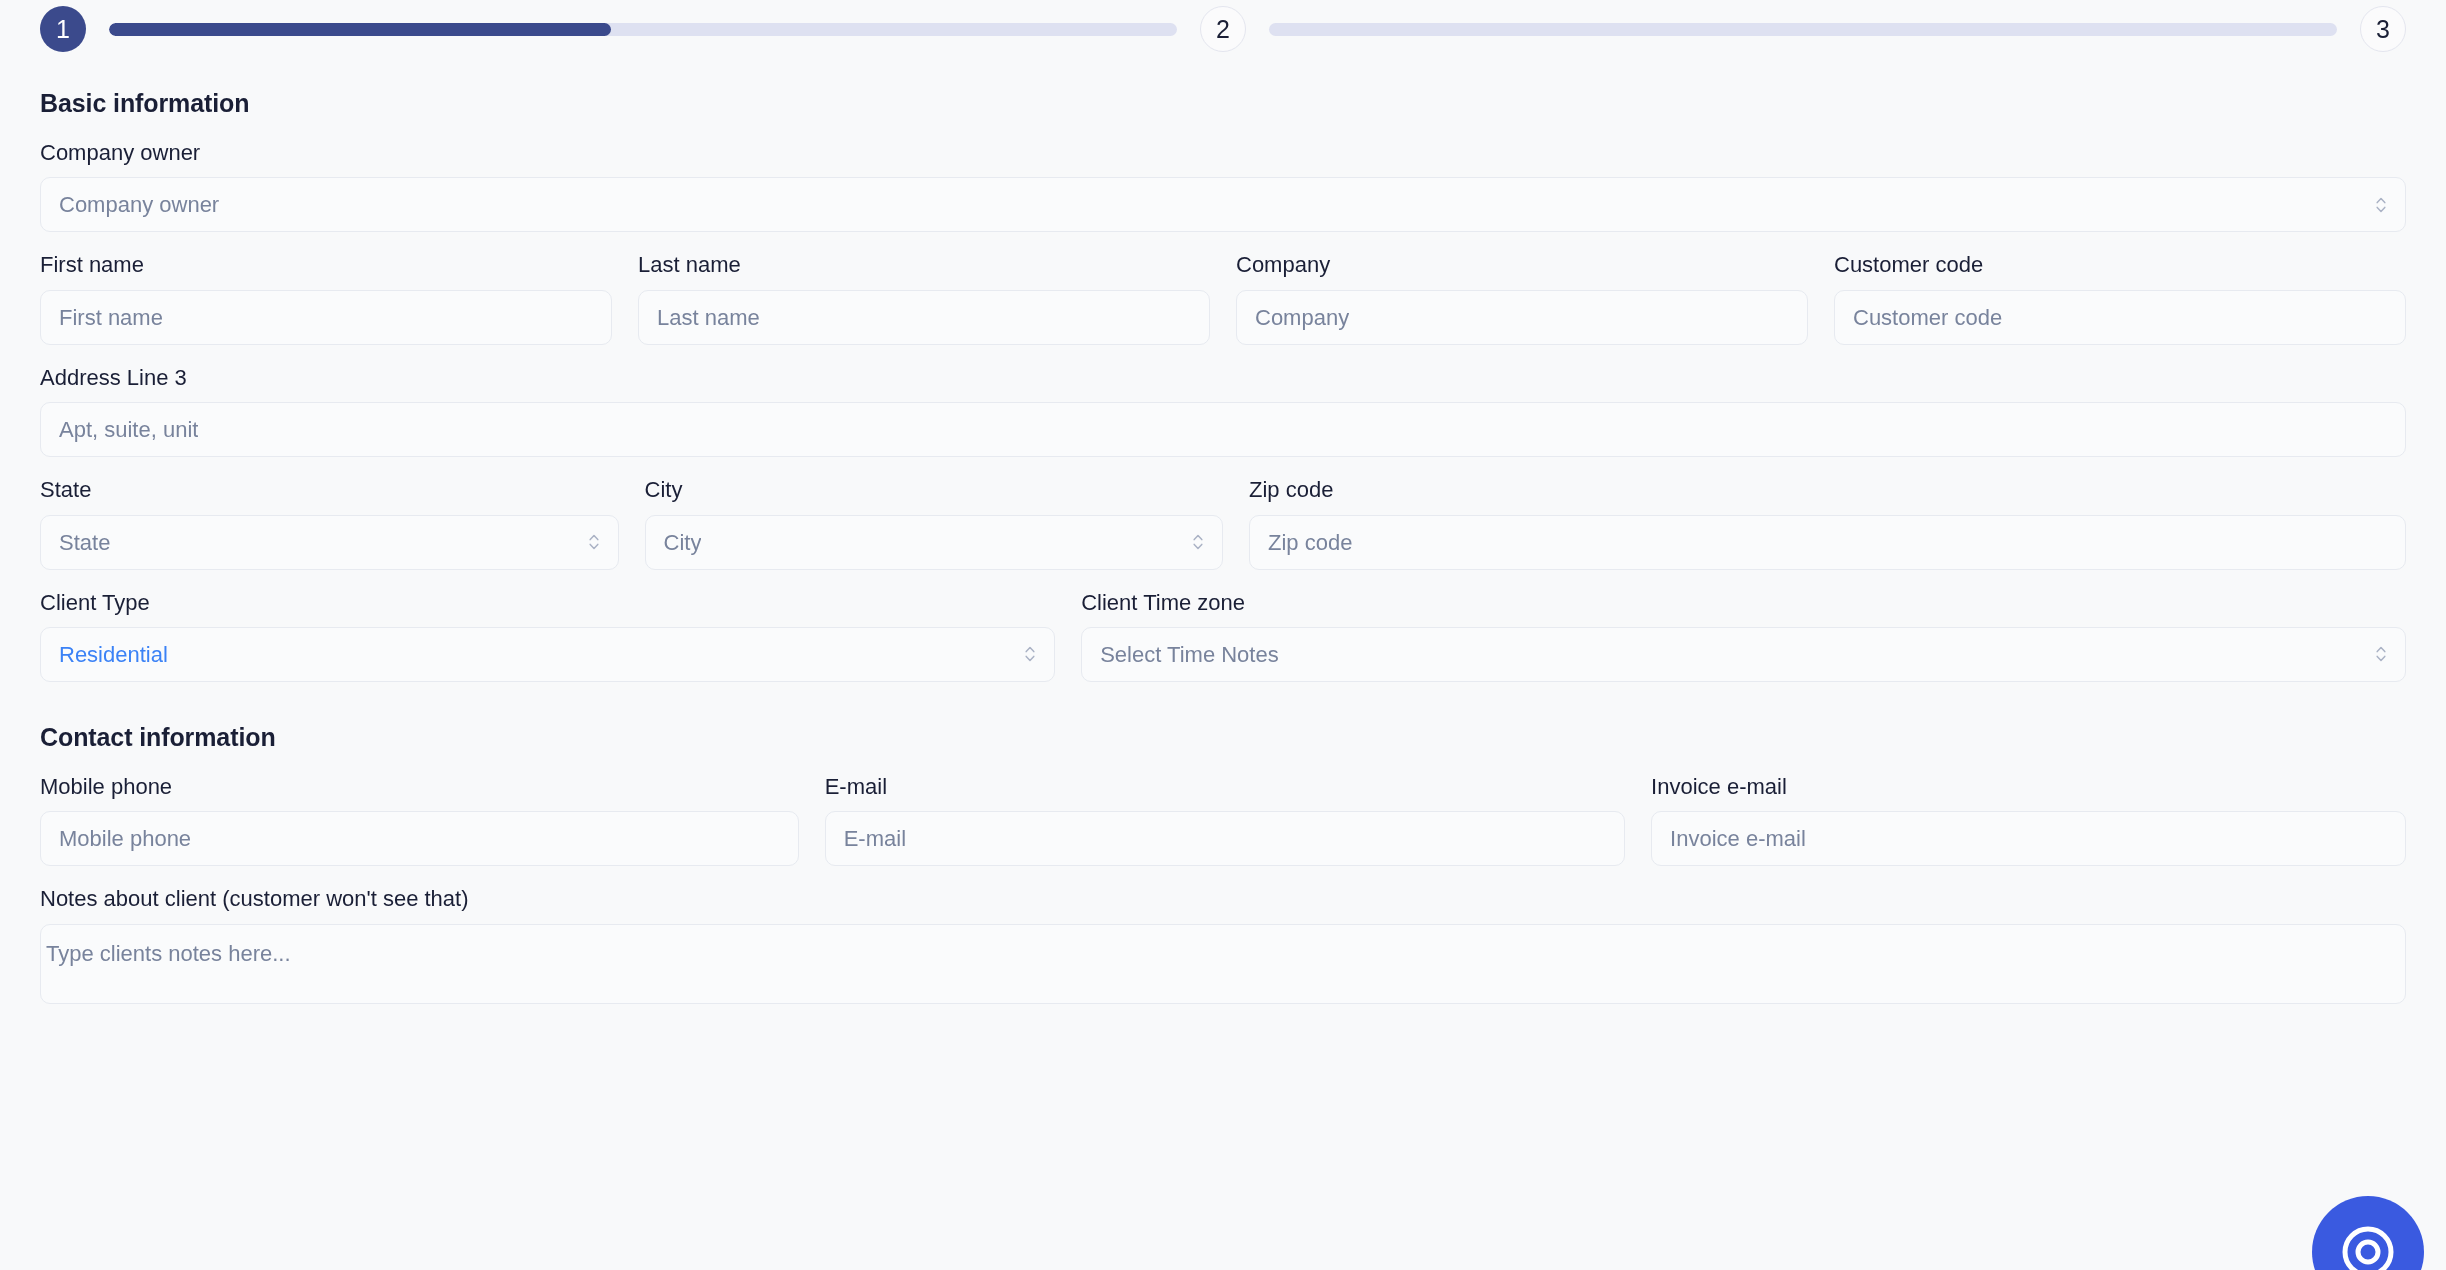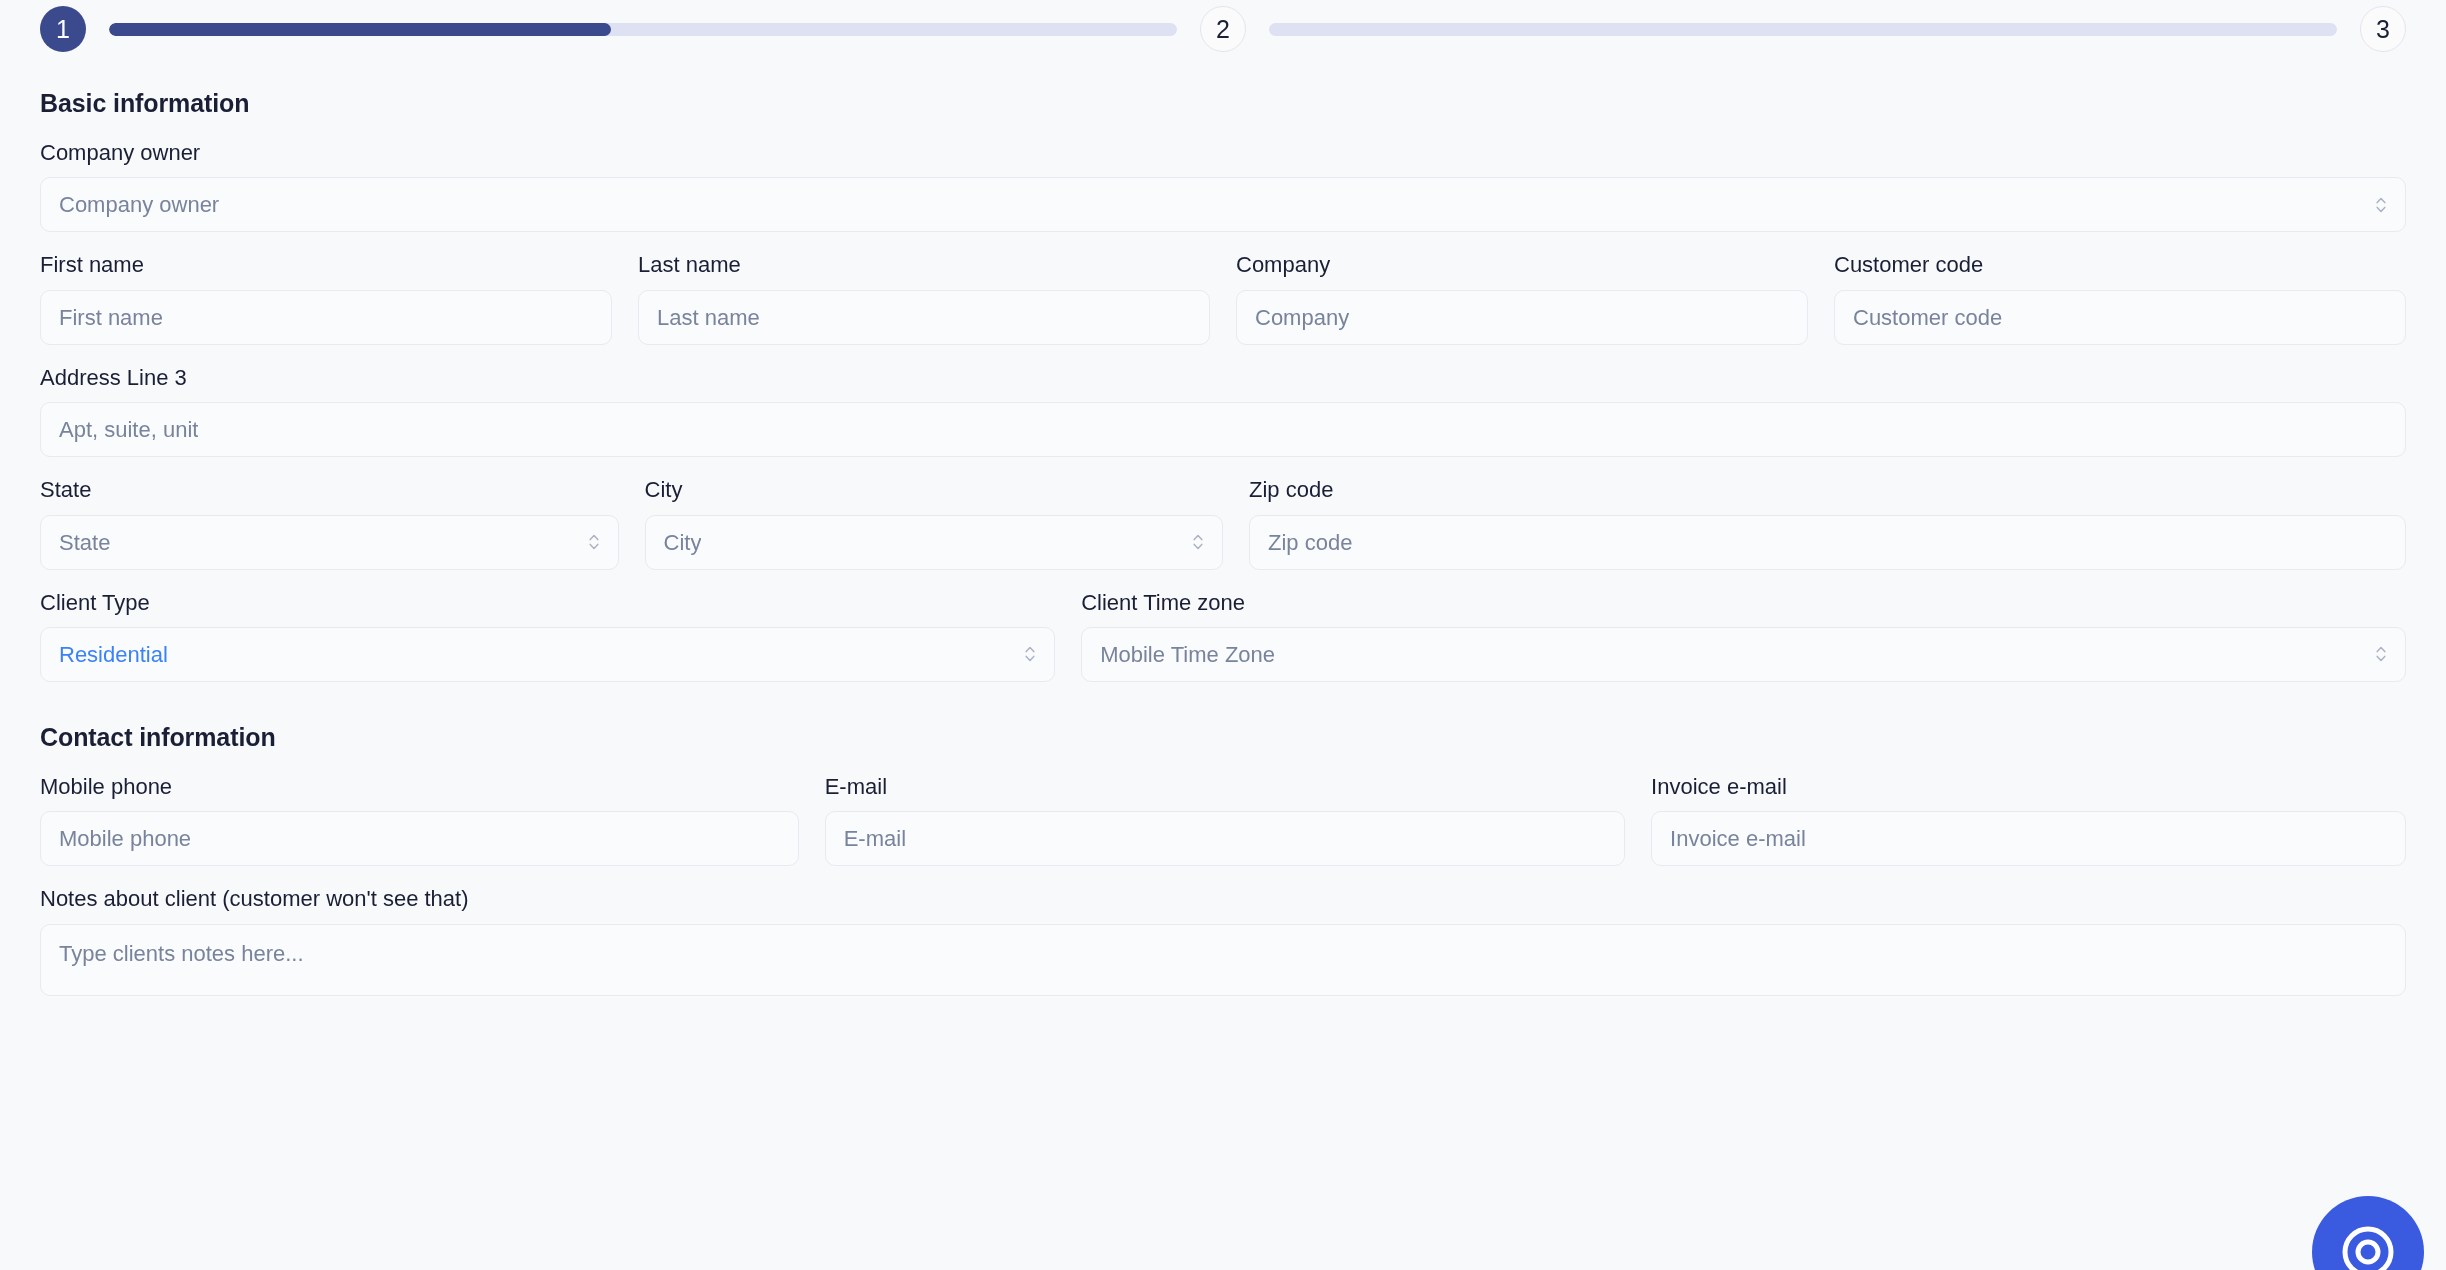--- a/index.html
+++ b/index.html
@@ -124,25 +124,25 @@
     right: 17px;
     top: 50%;
     transform: translateY(-50%);
     width: 14px;
     height: 22px;
     display: block;
   }
 
   .textarea {
     width: 100%;
-    height: 72px;
+    height: 80px;
     background: #fafbfc;
     border: 1px solid #e7eaf0;
     border-radius: 10px;
-    padding: 15px 18px;
+    padding: 15px 5px;
     font-size: 22px;
     color: #78839c;
     line-height: 1.3;
   }
 
   
   .fab {
     position: absolute;
     right: 22px;
     bottom: -38px;
@@ -265,21 +265,21 @@
         <span class="val">Residential</span>
         <svg class="chev" viewBox="0 0 14 22">
           <path d="M3.2 8.6 L7 4.6 L10.8 8.6" fill="none" stroke="#aab2c5" stroke-width="1.5" stroke-linecap="round" stroke-linejoin="round"></path>
           <path d="M3.2 13.4 L7 17.4 L10.8 13.4" fill="none" stroke="#aab2c5" stroke-width="1.5" stroke-linecap="round" stroke-linejoin="round"></path>
         </svg>
       </div>
     </div>
     <div class="field grow" style="flex-grow:1.305">
       <label class="field-label">Client Time zone</label>
       <div class="control select">
-        <span class="val">Mobile Time Zone</span>
+        <span class="val">Select Time Notes</span>
         <svg class="chev" viewBox="0 0 14 22">
           <path d="M3.2 8.6 L7 4.6 L10.8 8.6" fill="none" stroke="#aab2c5" stroke-width="1.5" stroke-linecap="round" stroke-linejoin="round"></path>
           <path d="M3.2 13.4 L7 17.4 L10.8 13.4" fill="none" stroke="#aab2c5" stroke-width="1.5" stroke-linecap="round" stroke-linejoin="round"></path>
         </svg>
       </div>
     </div>
   </div>
 
   <h2 class="section-title contact">Contact information</h2>
 

